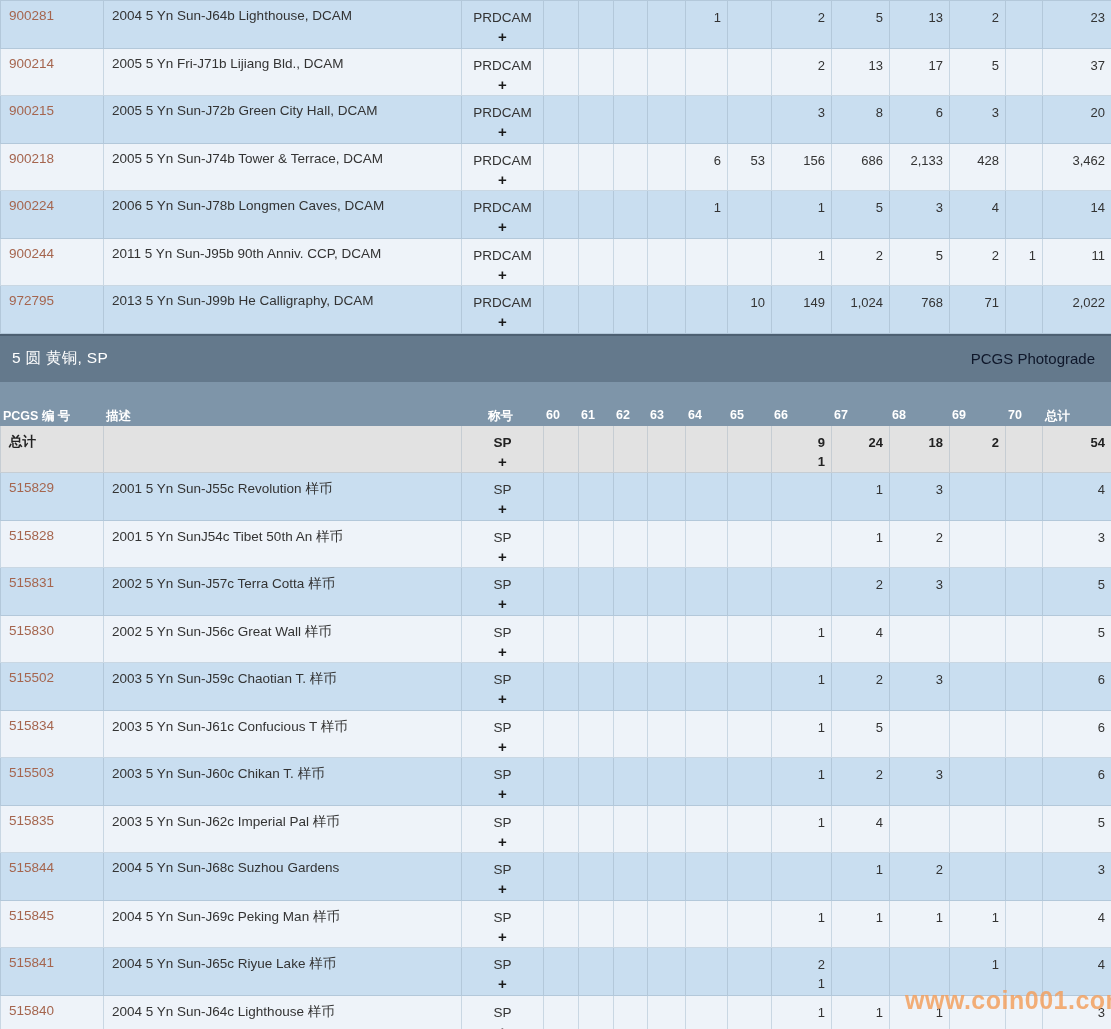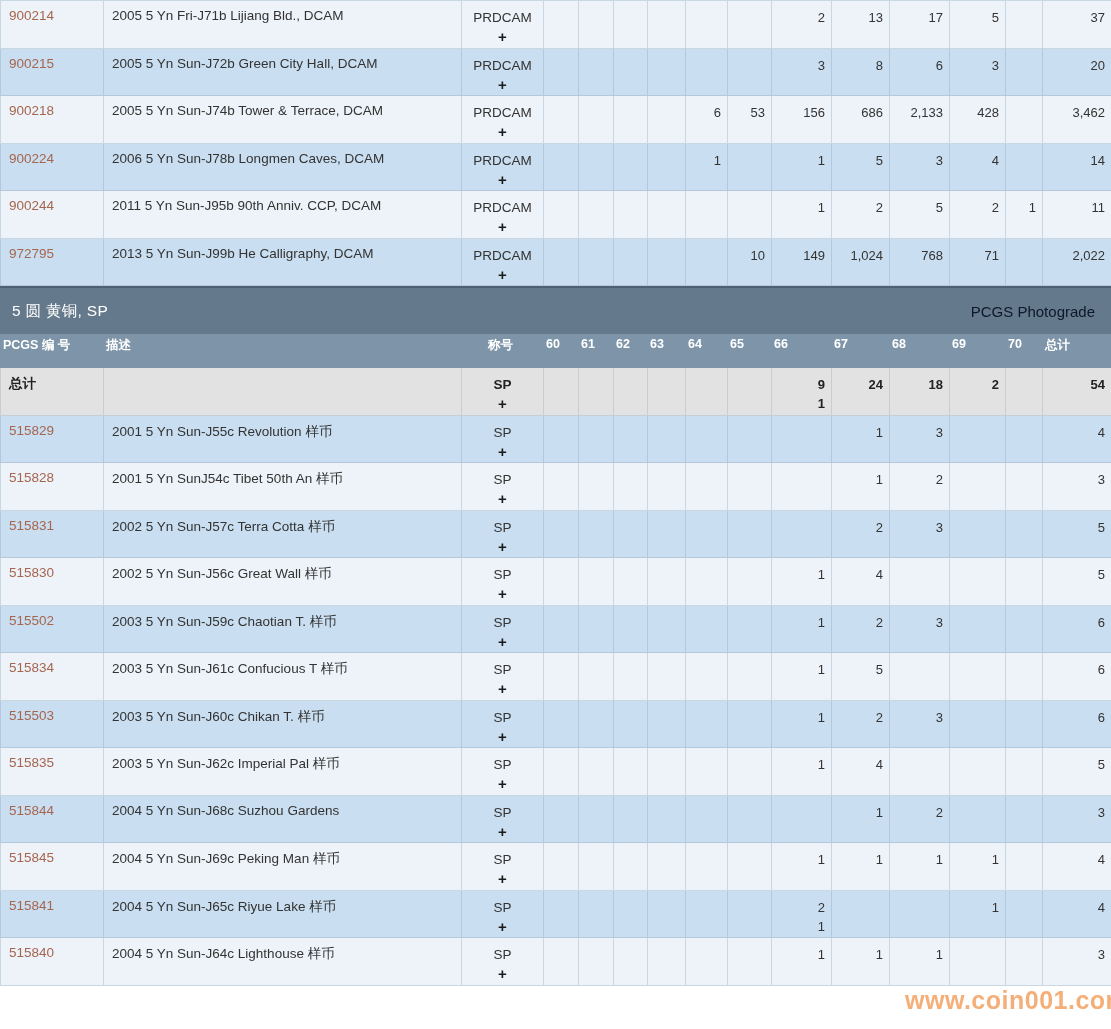--- a/index.html
+++ b/index.html
@@ -22,21 +22,21 @@
   tr.row-gray td.pcgs{color:#222;font-weight:700;}
   
   .section-band{height:48px;background:#64798c;border-top:2px solid #4d6072;
                 display:flex;align-items:center;justify-content:space-between;
                 padding:0 16px 0 12px;box-sizing:border-box;}
   .section-band .title{color:#fff;font-size:15.5px;font-weight:400;letter-spacing:.3px;}
   .section-band .photograde{color:#0f172a;font-size:15px;text-decoration:none;cursor:pointer;}
   
   tr.head-row{height:33px;}
   tr.head-row th{background:#7e95a9;border:1px solid #7e95a9;color:#fff;
-                 font-size:12.5px;font-weight:700;padding:2px 6px 0 2px;}
+                 font-size:12.5px;font-weight:700;padding:25px 6px 0 2px;}
   th.h-left{text-align:left;padding-left:8px;}
   th.h-center{text-align:center;}
   th.h-right{text-align:left;}
   
   .watermark{position:absolute;left:905px;top:986px;font-size:25px;font-weight:700;
              color:rgba(242,160,95,0.85);letter-spacing:.5px;pointer-events:none;}
 </style>
 </head>
 <body>
 
@@ -54,20 +54,40 @@
         <col style="width:42px">
         <col style="width:44px">
       <col style="width:60px">
         <col style="width:58px">
         <col style="width:60px">
       <col style="width:56px">
         <col style="width:37px">
         <col style="width:69px">
     </colgroup>
     <tbody id="t1body">
+        <tr class="data-row row-blue">
+          <td class="pcgs">900281</td>
+          <td class="desc">2004 5 Yn Sun-J64b Lighthouse, DCAM</td>
+          <td class="desig">
+            <div>PRDCAM</div>
+            <div class="plus">+</div>
+          </td>
+          <td class="num"></td>
+          <td class="num"></td>
+          <td class="num"></td>
+          <td class="num"></td>
+          <td class="num">1</td>
+          <td class="num"></td>
+          <td class="num">2</td>
+          <td class="num">5</td>
+          <td class="num">13</td>
+          <td class="num">2</td>
+          <td class="num"></td>
+          <td class="num total">23</td>
+        </tr>
         <tr class="data-row row-light">
           <td class="pcgs">900214</td>
           <td class="desc">2005 5 Yn Fri-J71b Lijiang Bld., DCAM</td>
           <td class="desig">
             <div>PRDCAM</div>
             <div class="plus">+</div>
           </td>
           <td class="num"></td>
           <td class="num"></td>
           <td class="num"></td>

